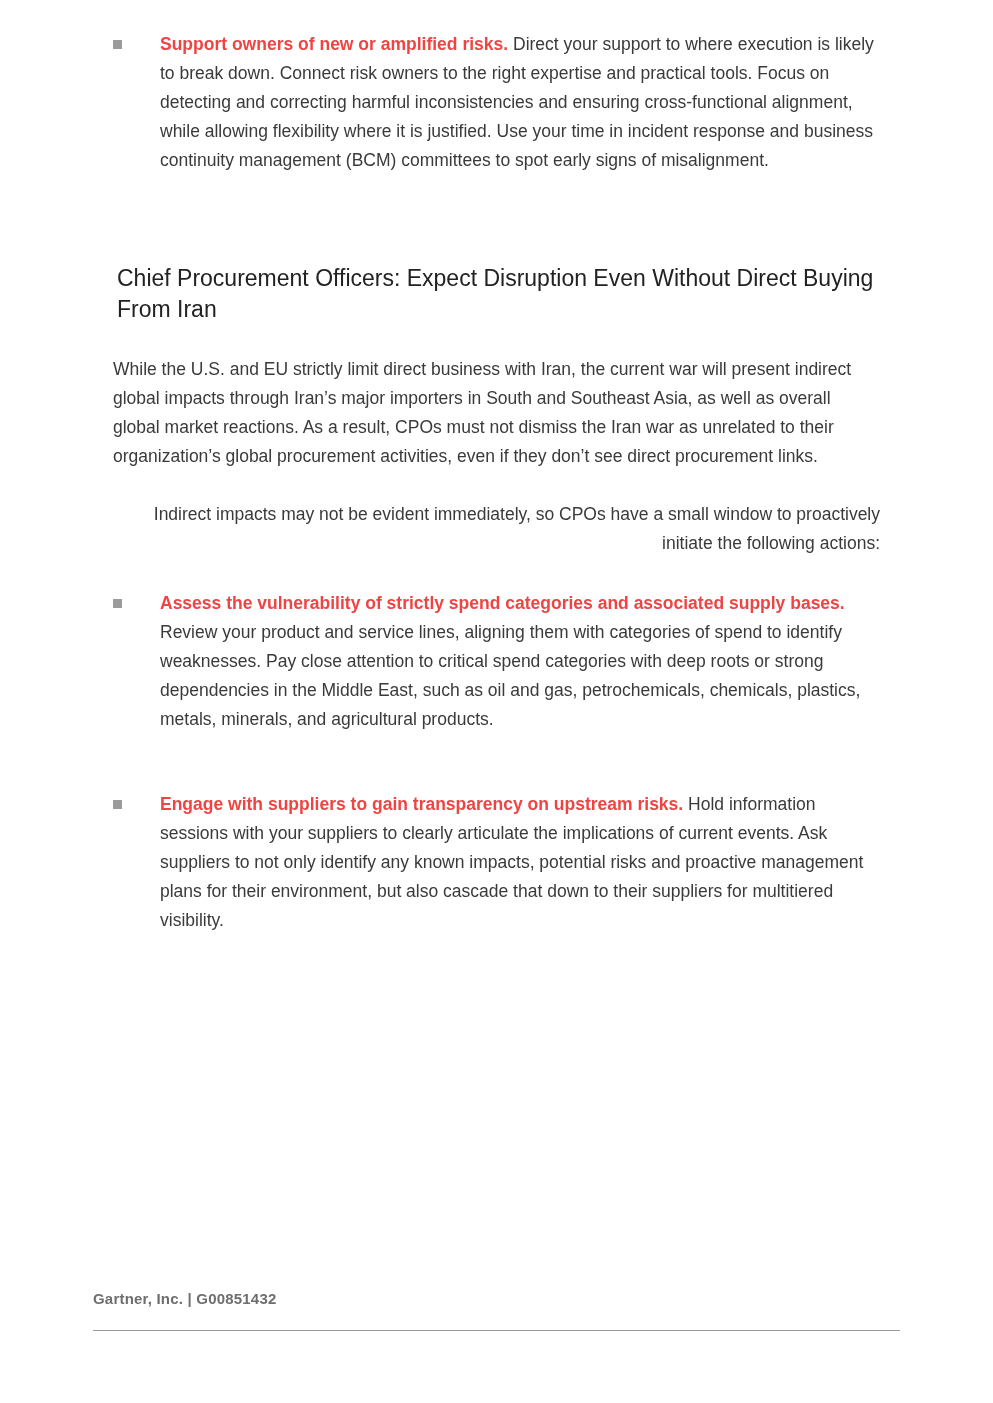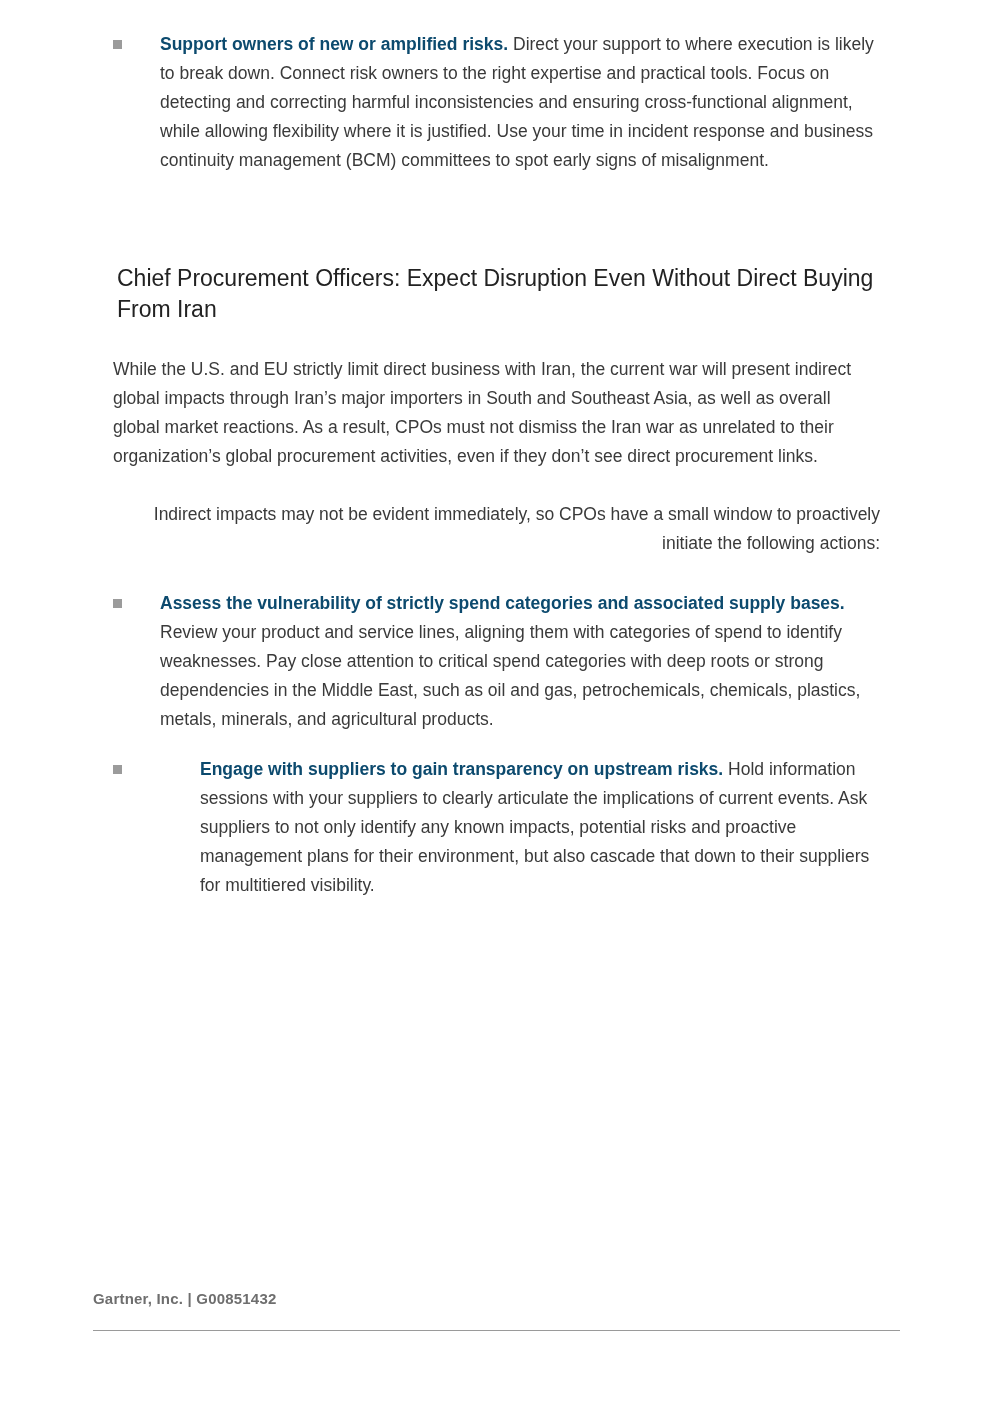--- a/index.html
+++ b/index.html
@@ -46,21 +46,21 @@
     flex: none;
     width: 9px;
     height: 9px;
     background: #9b9b9b;
     margin-top: 10px;
   }
   .bullet-text {
     margin-left: 38px;
     max-width: 720px;
   }
-  .lead { font-weight: 700; color: #0c4a6e; }
+  .lead { font-weight: 700; color: #ef4444; }
   .section-title {
     margin: 4px;
     font-size: 23px;
     font-weight: 400;
     line-height: 31px;
     color: #222222;
     max-width: 770px;
   }
   .analysis-line {
     margin-top: 21px;
@@ -69,21 +69,21 @@
   }
   .para {
     margin: 0;
     max-width: 767px;
   }
   .mt-top-bullet   { margin-top: 0; }
   .mt-heading      { margin-top: 88px; }
   .mt-para1        { margin-top: 30px; }
   .mt-para2        { margin-top: 29px; text-align: right; }
   .mt-bullet1      { margin-top: 31px; }
-  .mt-bullet2      { margin-top: 21px; gap: 40px; }
+  .mt-bullet2      { margin-top: 56px; }
   .footer-note {
     position: absolute;
     left: 93px;
     top: 1290px;
     font-size: 15px;
     color: #6e6e6e;
     letter-spacing: 0.2px;
     font-weight: bold;
   }
   .footer-divider {

